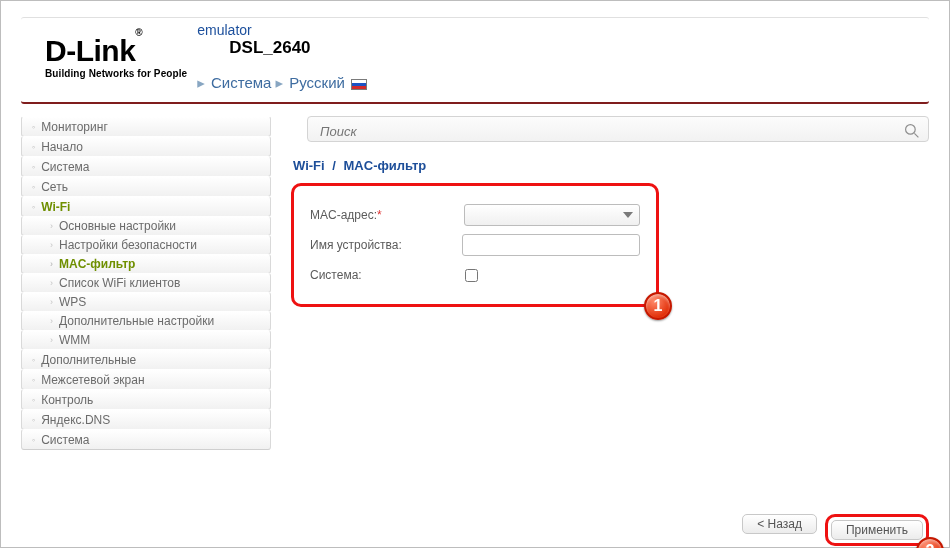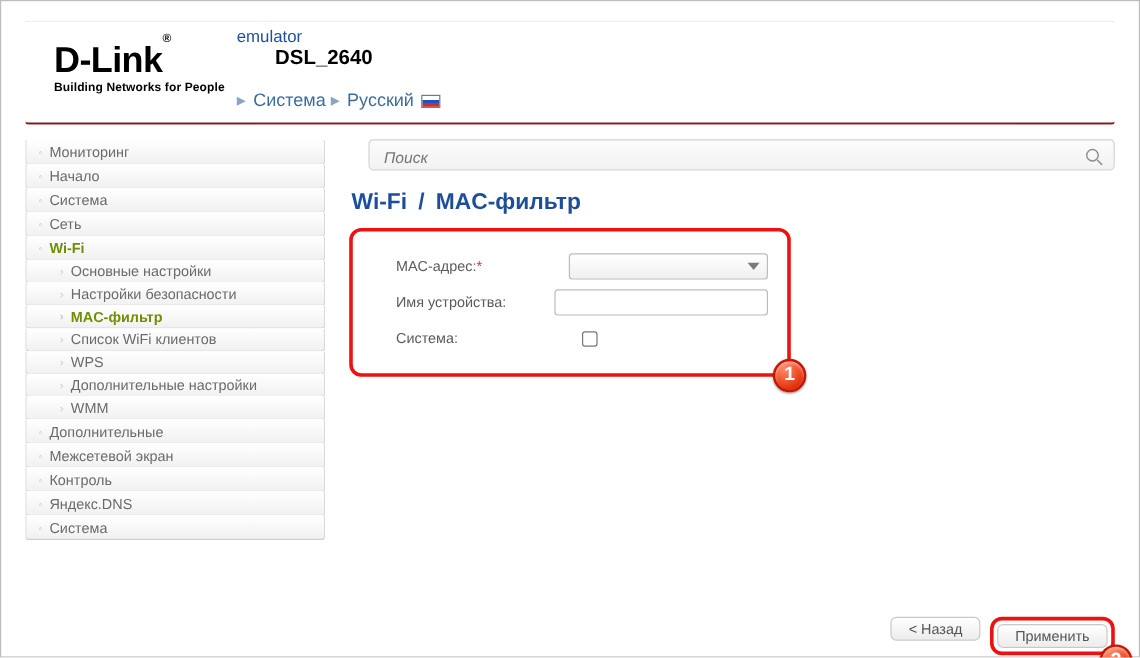--- a/index.html
+++ b/index.html
@@ -29,25 +29,25 @@
   .nav li.active > a, .nav li.active > span.lbl { color:#6f8f00; font-weight: bold; }
   .nav .sub li a { padding-left: 28px; height:20px;}
   .nav .sub li a .bullet{ color:#c5c5c5;}
   .nav .sub li.active a { color:#6f8f00; font-weight:bold;}
   
   .search { position:relative; border:1px solid #d4d4d4; border-radius:4px; height:26px; background:linear-gradient(#fcfcfc,#f2f2f2); padding:0 30px 0 12px;margin-left:22px; }
   .search input { width:100%; height:28px; border:0; background:transparent; outline:none; font-size:13px; color:#999; font-style:italic;}
   .search .mag { position:absolute; right:8px; top:6px; }
   .mag svg { width:16px; height:16px; stroke:#8e8e8e; fill:none; stroke-width:1.5;}
   
-  .crumb { font-size:19px; font-weight:bold; color:#1d4e99; margin: 16px 0 10px 8px;}
+  .crumb { font-size:13px; font-weight:bold; color:#1d4e99; margin: 16px 0 10px 8px;}
   .crumb .sep{ padding:0 4px;}
   
   .panel { border:3px solid #e11; border-radius:10px; padding:14px 16px 14px 16px; width:368px; background:#fff; position:relative; margin-left:6px; box-shadow: 0 0 0 1px rgba(0,0,0,0); }
-  .row { display:flex; align-items:center; height:30px;margin-left:20px;}
+  .row { display:flex; align-items:center; height:30px;}
   .row label { width:155px; color:#5b5b5b; font-size:12px;}
   .req { color:#d33; }
   .select { width:178px; height:22px; border:1px solid #bcbcbc; border-radius:3px; background:linear-gradient(#ffffff,#f0f0f0); position:relative;}
   .select .arr{ position:absolute; right:6px; top:7px; width:0; height:0; border-left:5px solid transparent; border-right:5px solid transparent; border-top:6px solid #7a7a7a;}
   .tinput { width:178px; height:22px; border:1px solid #bcbcbc; border-radius:3px; background:#fff;}
   .chk { width:13px; height:13px;}
   
   .callout { position:absolute; width:28px; height:28px; border-radius:50%; background: radial-gradient(circle at 35% 30%, #ff8a6b, #e2310b 70%); border:2px solid #c51800; box-shadow: 0 1px 2px rgba(0,0,0,.4), inset 0 2px 3px rgba(255,255,255,.5); color:#fff; font-weight:bold; font-size:16px; display:flex; align-items:center; justify-content:center;}
   
   .footbar{ position:absolute; bottom:0; right:0; display:flex; gap:8px;}

